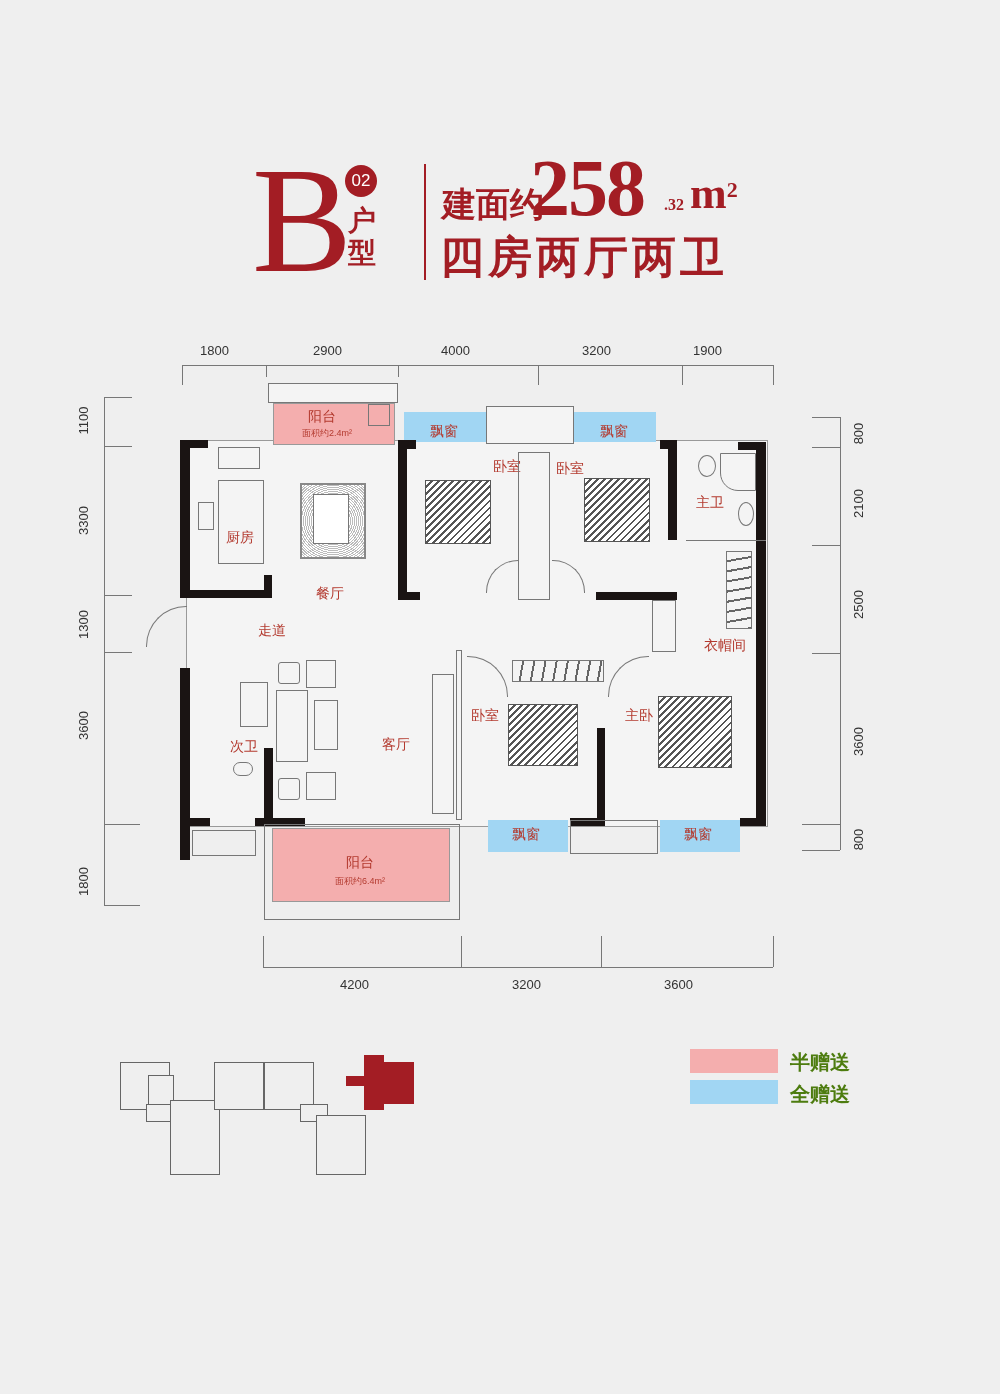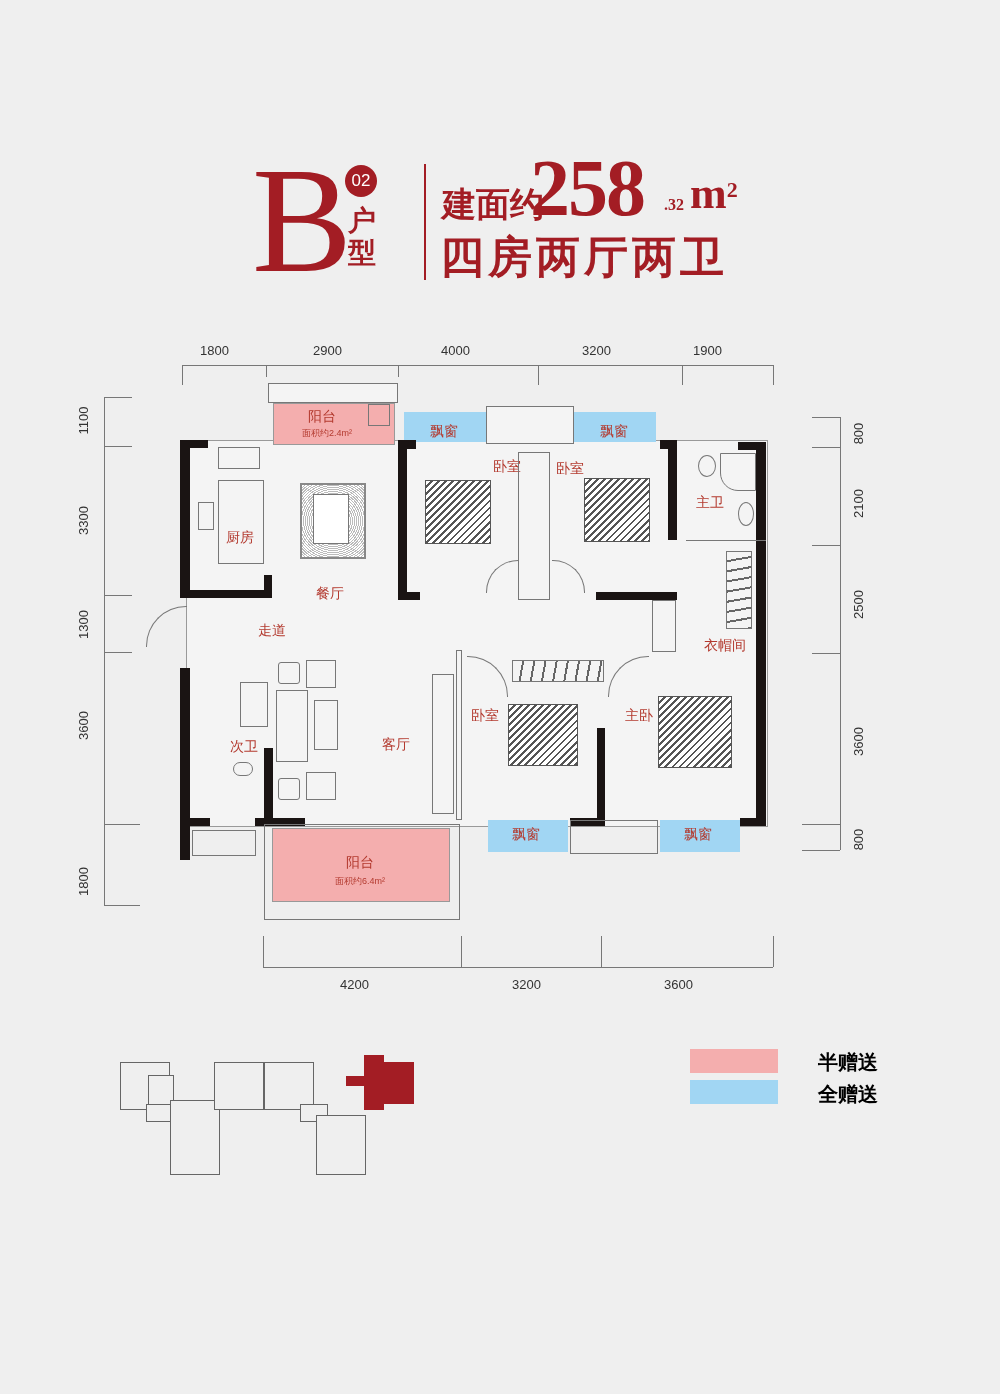--- a/index.html
+++ b/index.html
@@ -28,21 +28,21 @@
   .vdim { font-size:13px; color:#333; transform:rotate(-90deg); transform-origin:center; width:40px; text-align:center; }
   .line { background:#777; }
   .wall { background:#1a1413; }
   .thin { border:1.5px solid #777; box-sizing:border-box; }
   .room-label { font-size:14px; color:#b33a2f; white-space:nowrap; }
   .pink { background:#f4aeae; }
   .blue { background:#a1d6f3; }
   .bed { border:1.5px solid #555; box-sizing:border-box;
          background:repeating-linear-gradient(135deg,#fff 0 3px,#555 3px 5px); }
   .legend-swatch { width:88px; height:24px; }
-  .legend-text { font-size:20px; font-weight:bold; color:#000000;margin-left:28px; }
+  .legend-text { font-size:20px; font-weight:bold; color:#4d7c0f; }
   .key-block { border:1px solid #666; background:#efefef; box-sizing:border-box; }
 </style>
 </head>
 <body>
 
 <div class="abs title-letter">B</div>
 <div class="abs badge">02</div>
 <div class="abs type-label">户型</div>
 <div class="abs vsep"></div>
 <div class="abs area-prefix">建面约</div>

